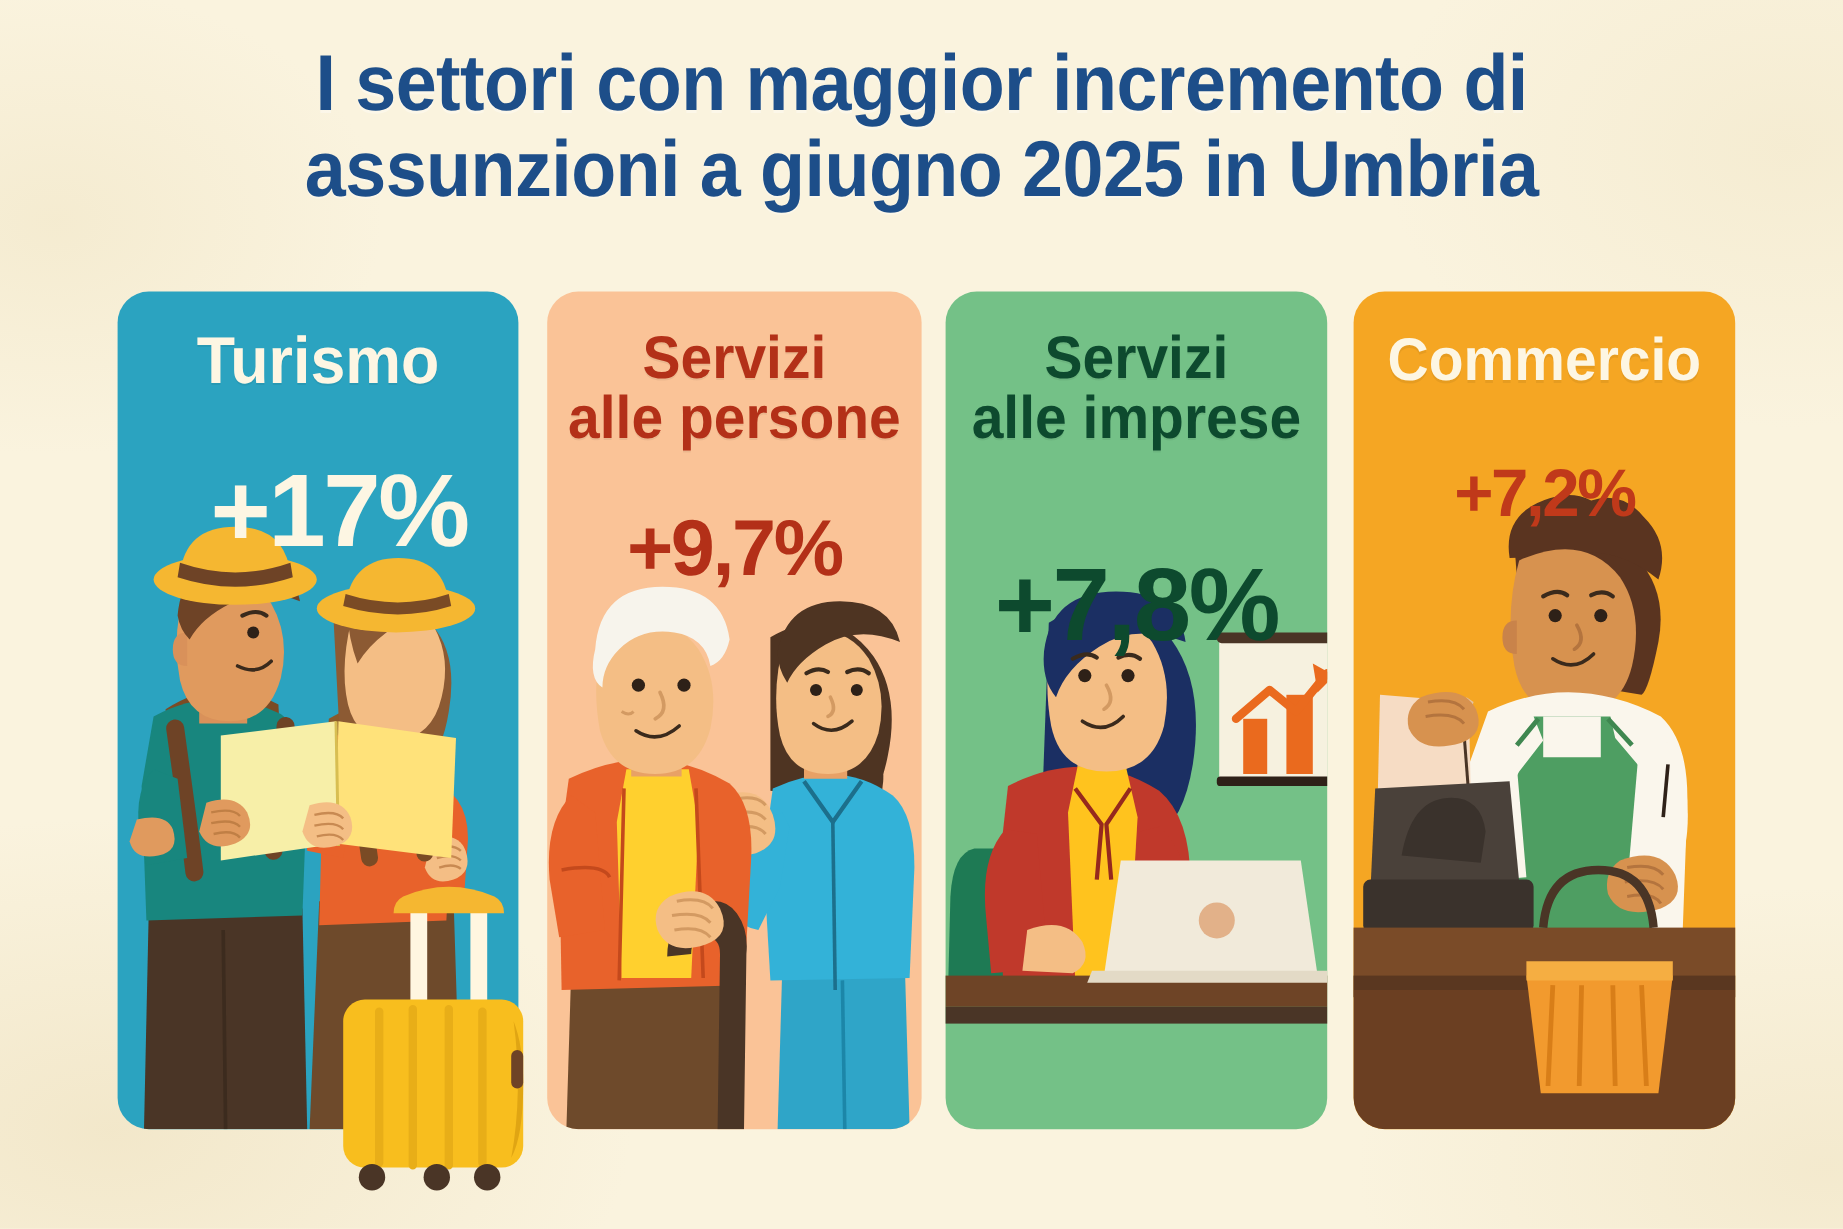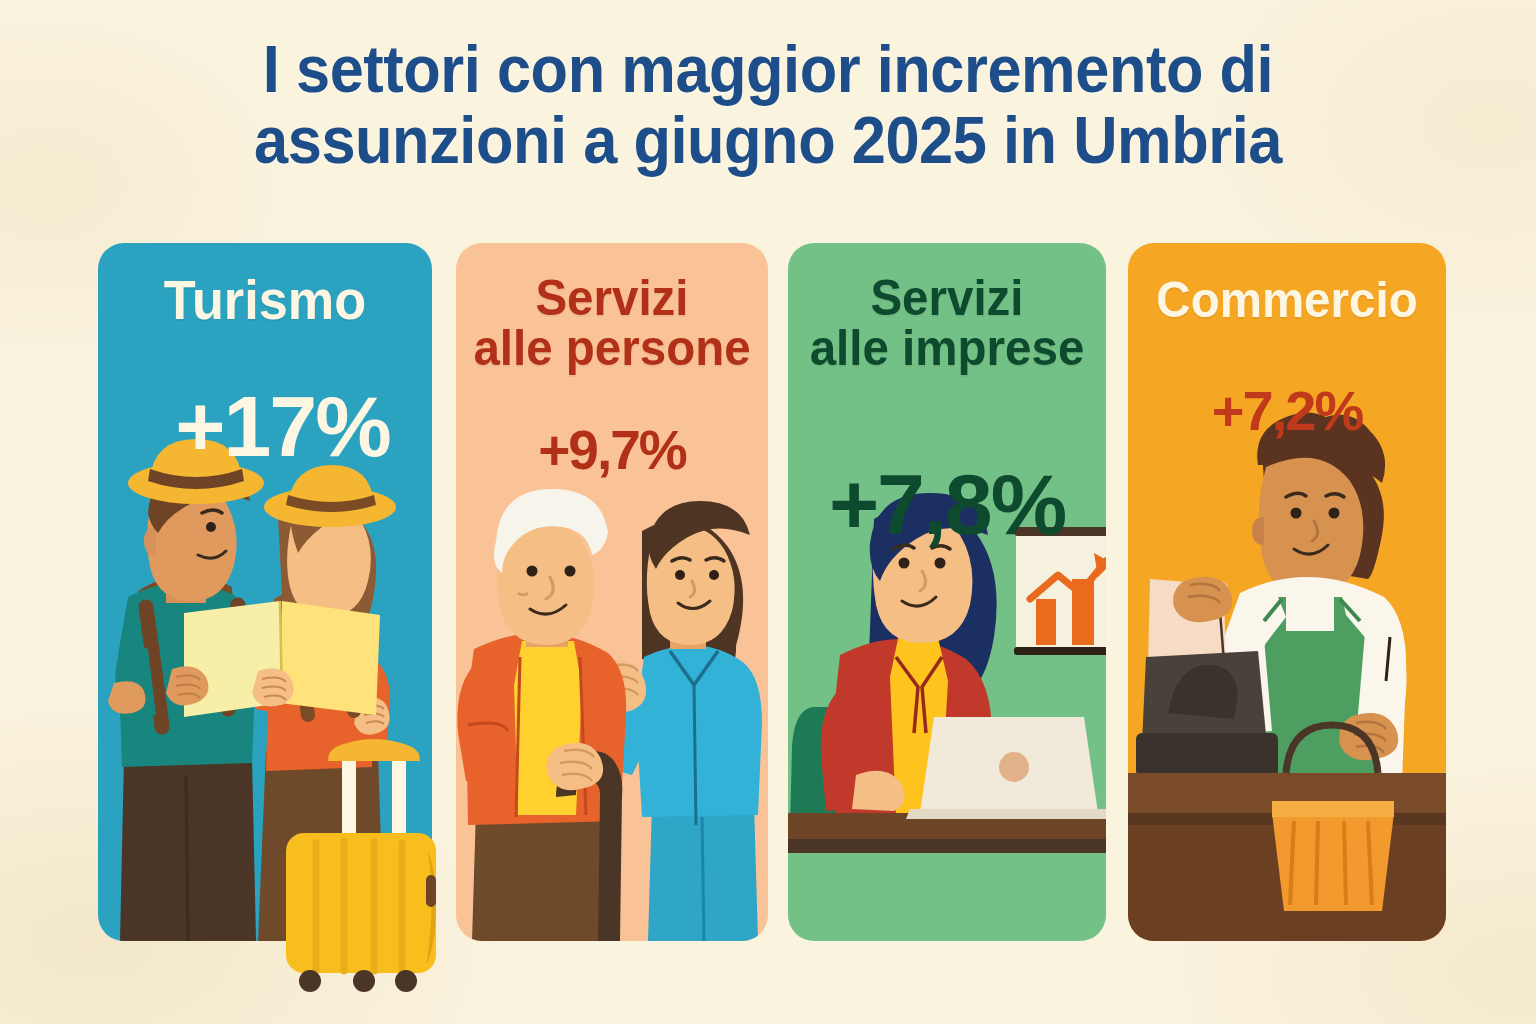--- a/index.html
+++ b/index.html
@@ -60,21 +60,21 @@
   .c2 .card-label{font-size:50px;color:#B33018;}
   .c3 .card-label{font-size:50px;color:#0D4A2E;}
   .c4 .card-label{font-size:50px;color:#FDF6E3;top:32px;}
 
   .card-value{
     position:absolute;left:0;right:0;
     text-align:center;font-weight:bold;line-height:1;
     letter-spacing:-2px;z-index:6;
   }
   .c1 .card-value{top:140px;font-size:86px;color:#FDF6E3;padding-left:35px;}
-  .c2 .card-value{top:180px;font-size:55px;color:#B33018;}
+  .c2 .card-value{top:180px;font-size:66px;color:#B33018;}
   .c3 .card-value{top:180px;font-size:86px;color:#0D4A2E;margin-top:38px;}
   .c4 .card-value{top:140px;font-size:56px;color:#C0391A;}
 
   svg.art{position:absolute;left:0;bottom:0;width:100%;display:block;overflow:visible;}
 </style>
 </head>
 <body>
 
 <div class="paper-texture"></div>
 

